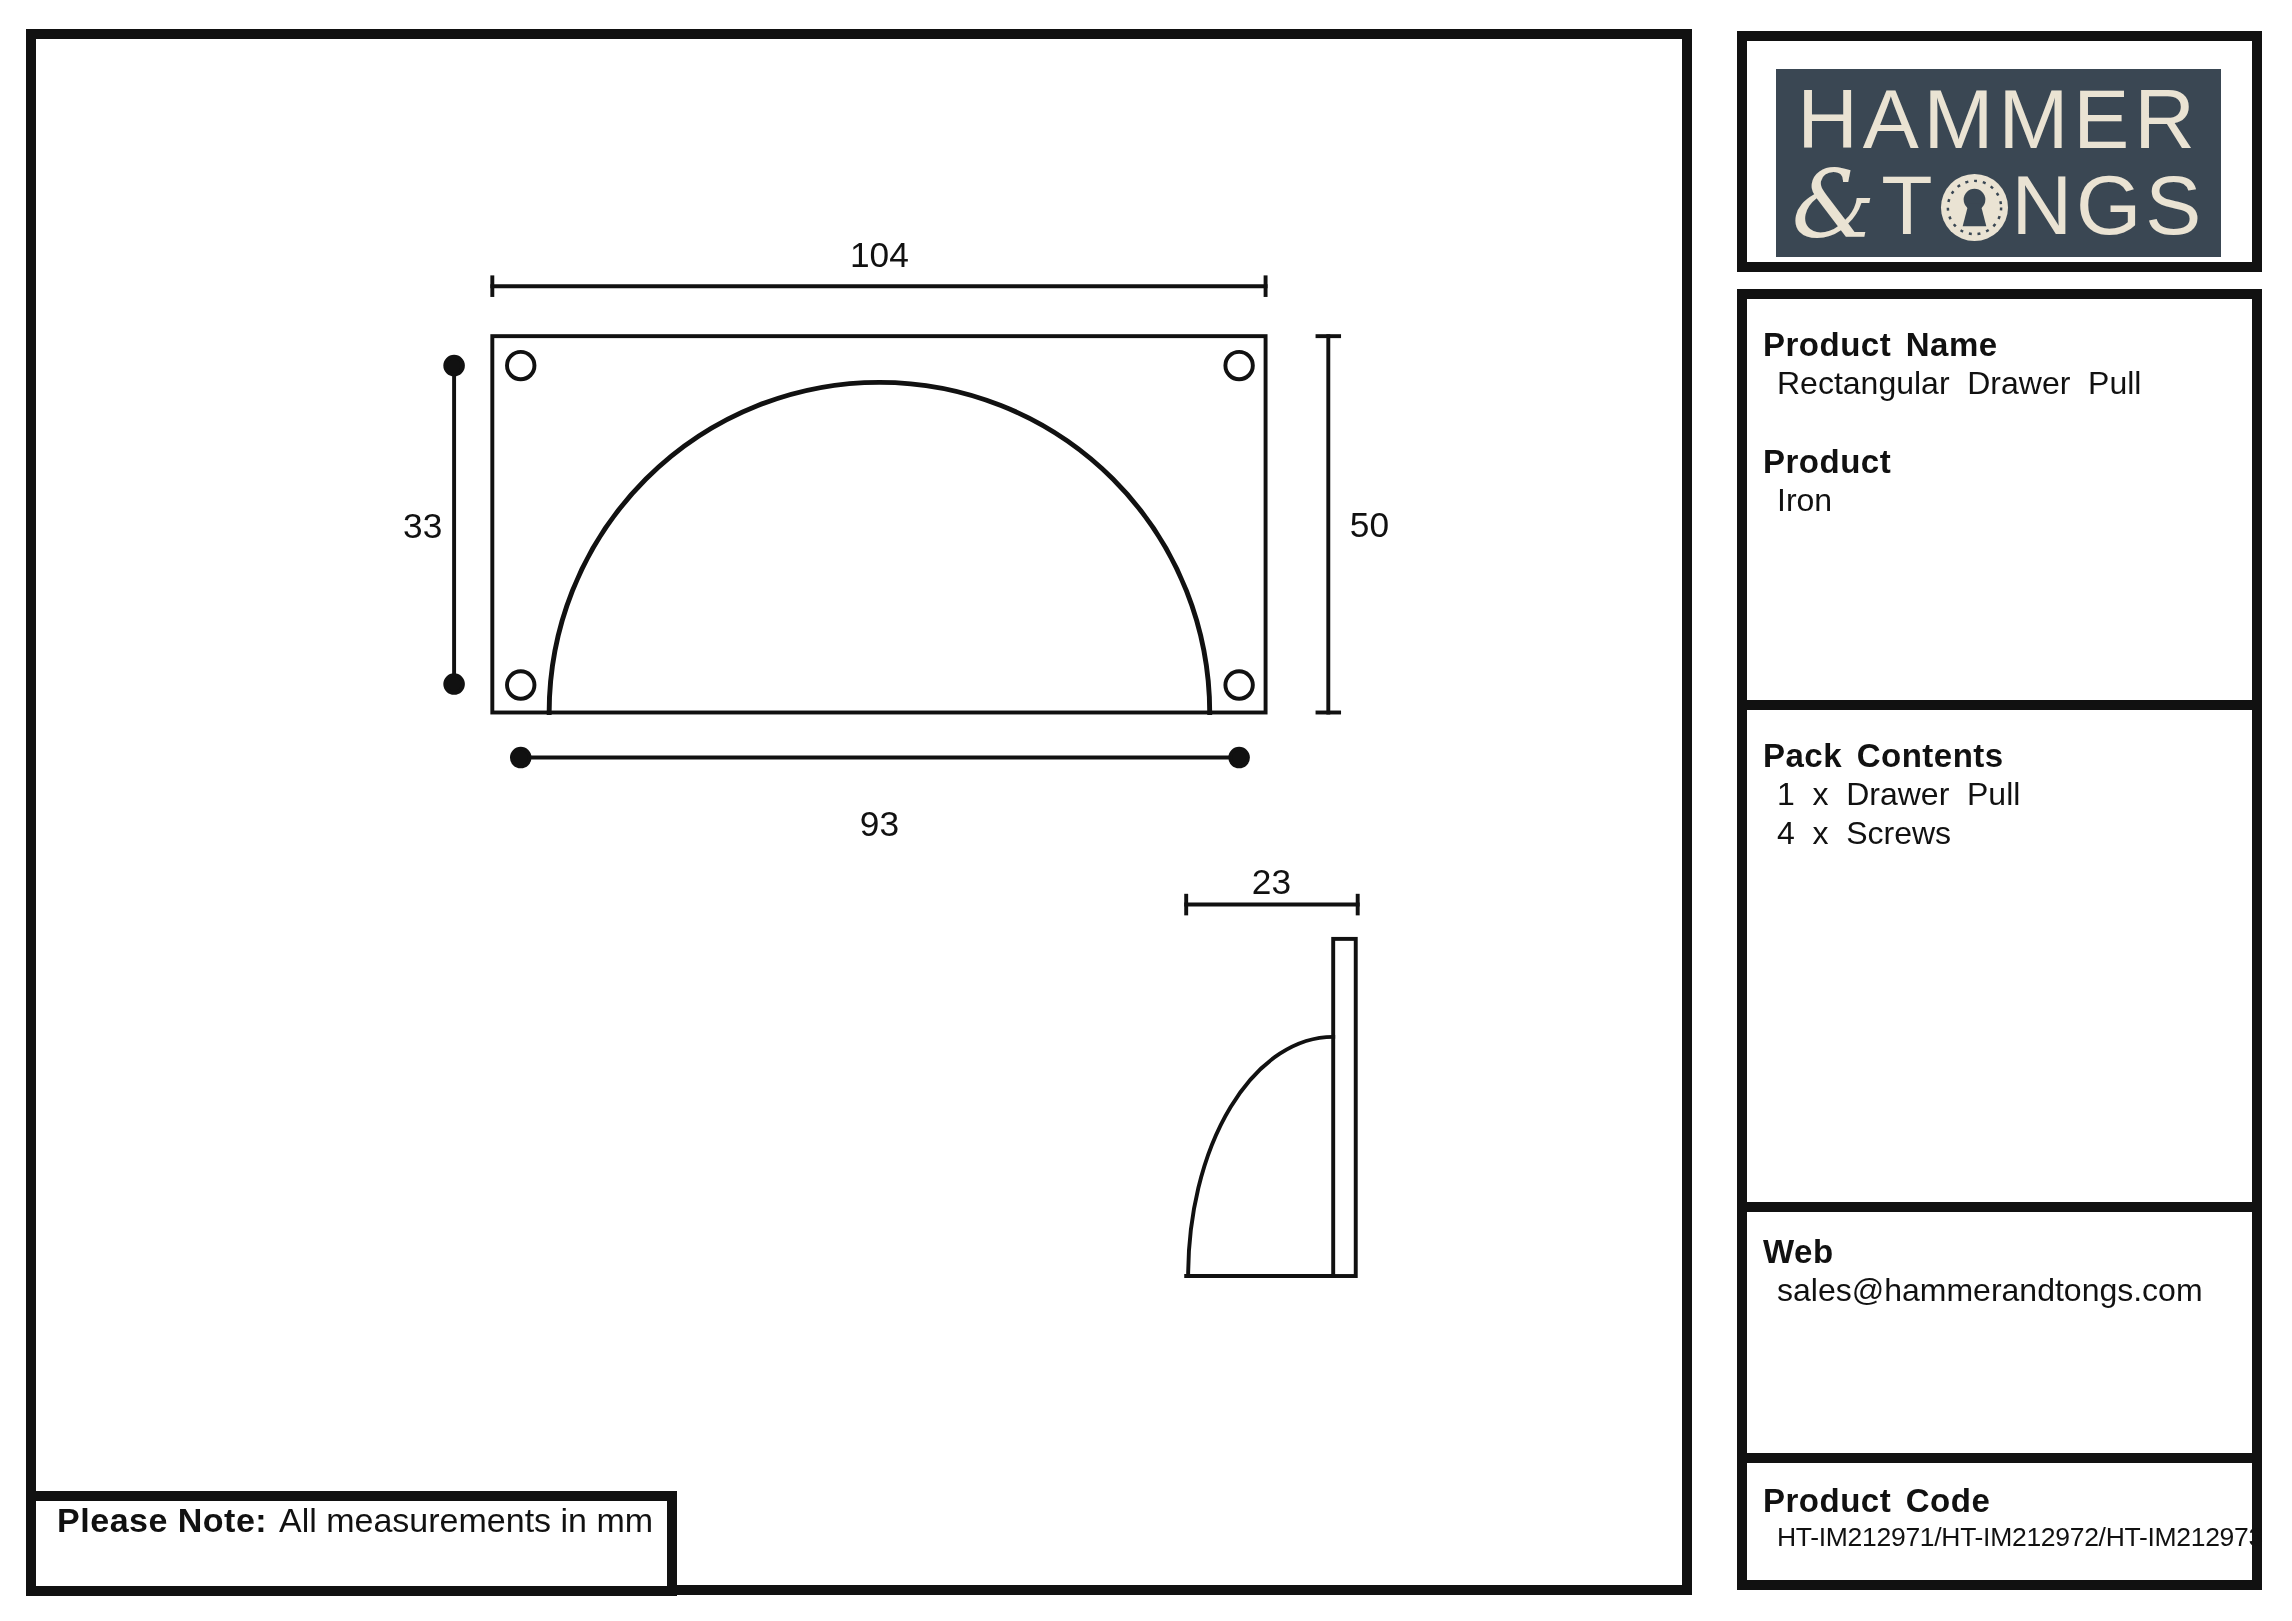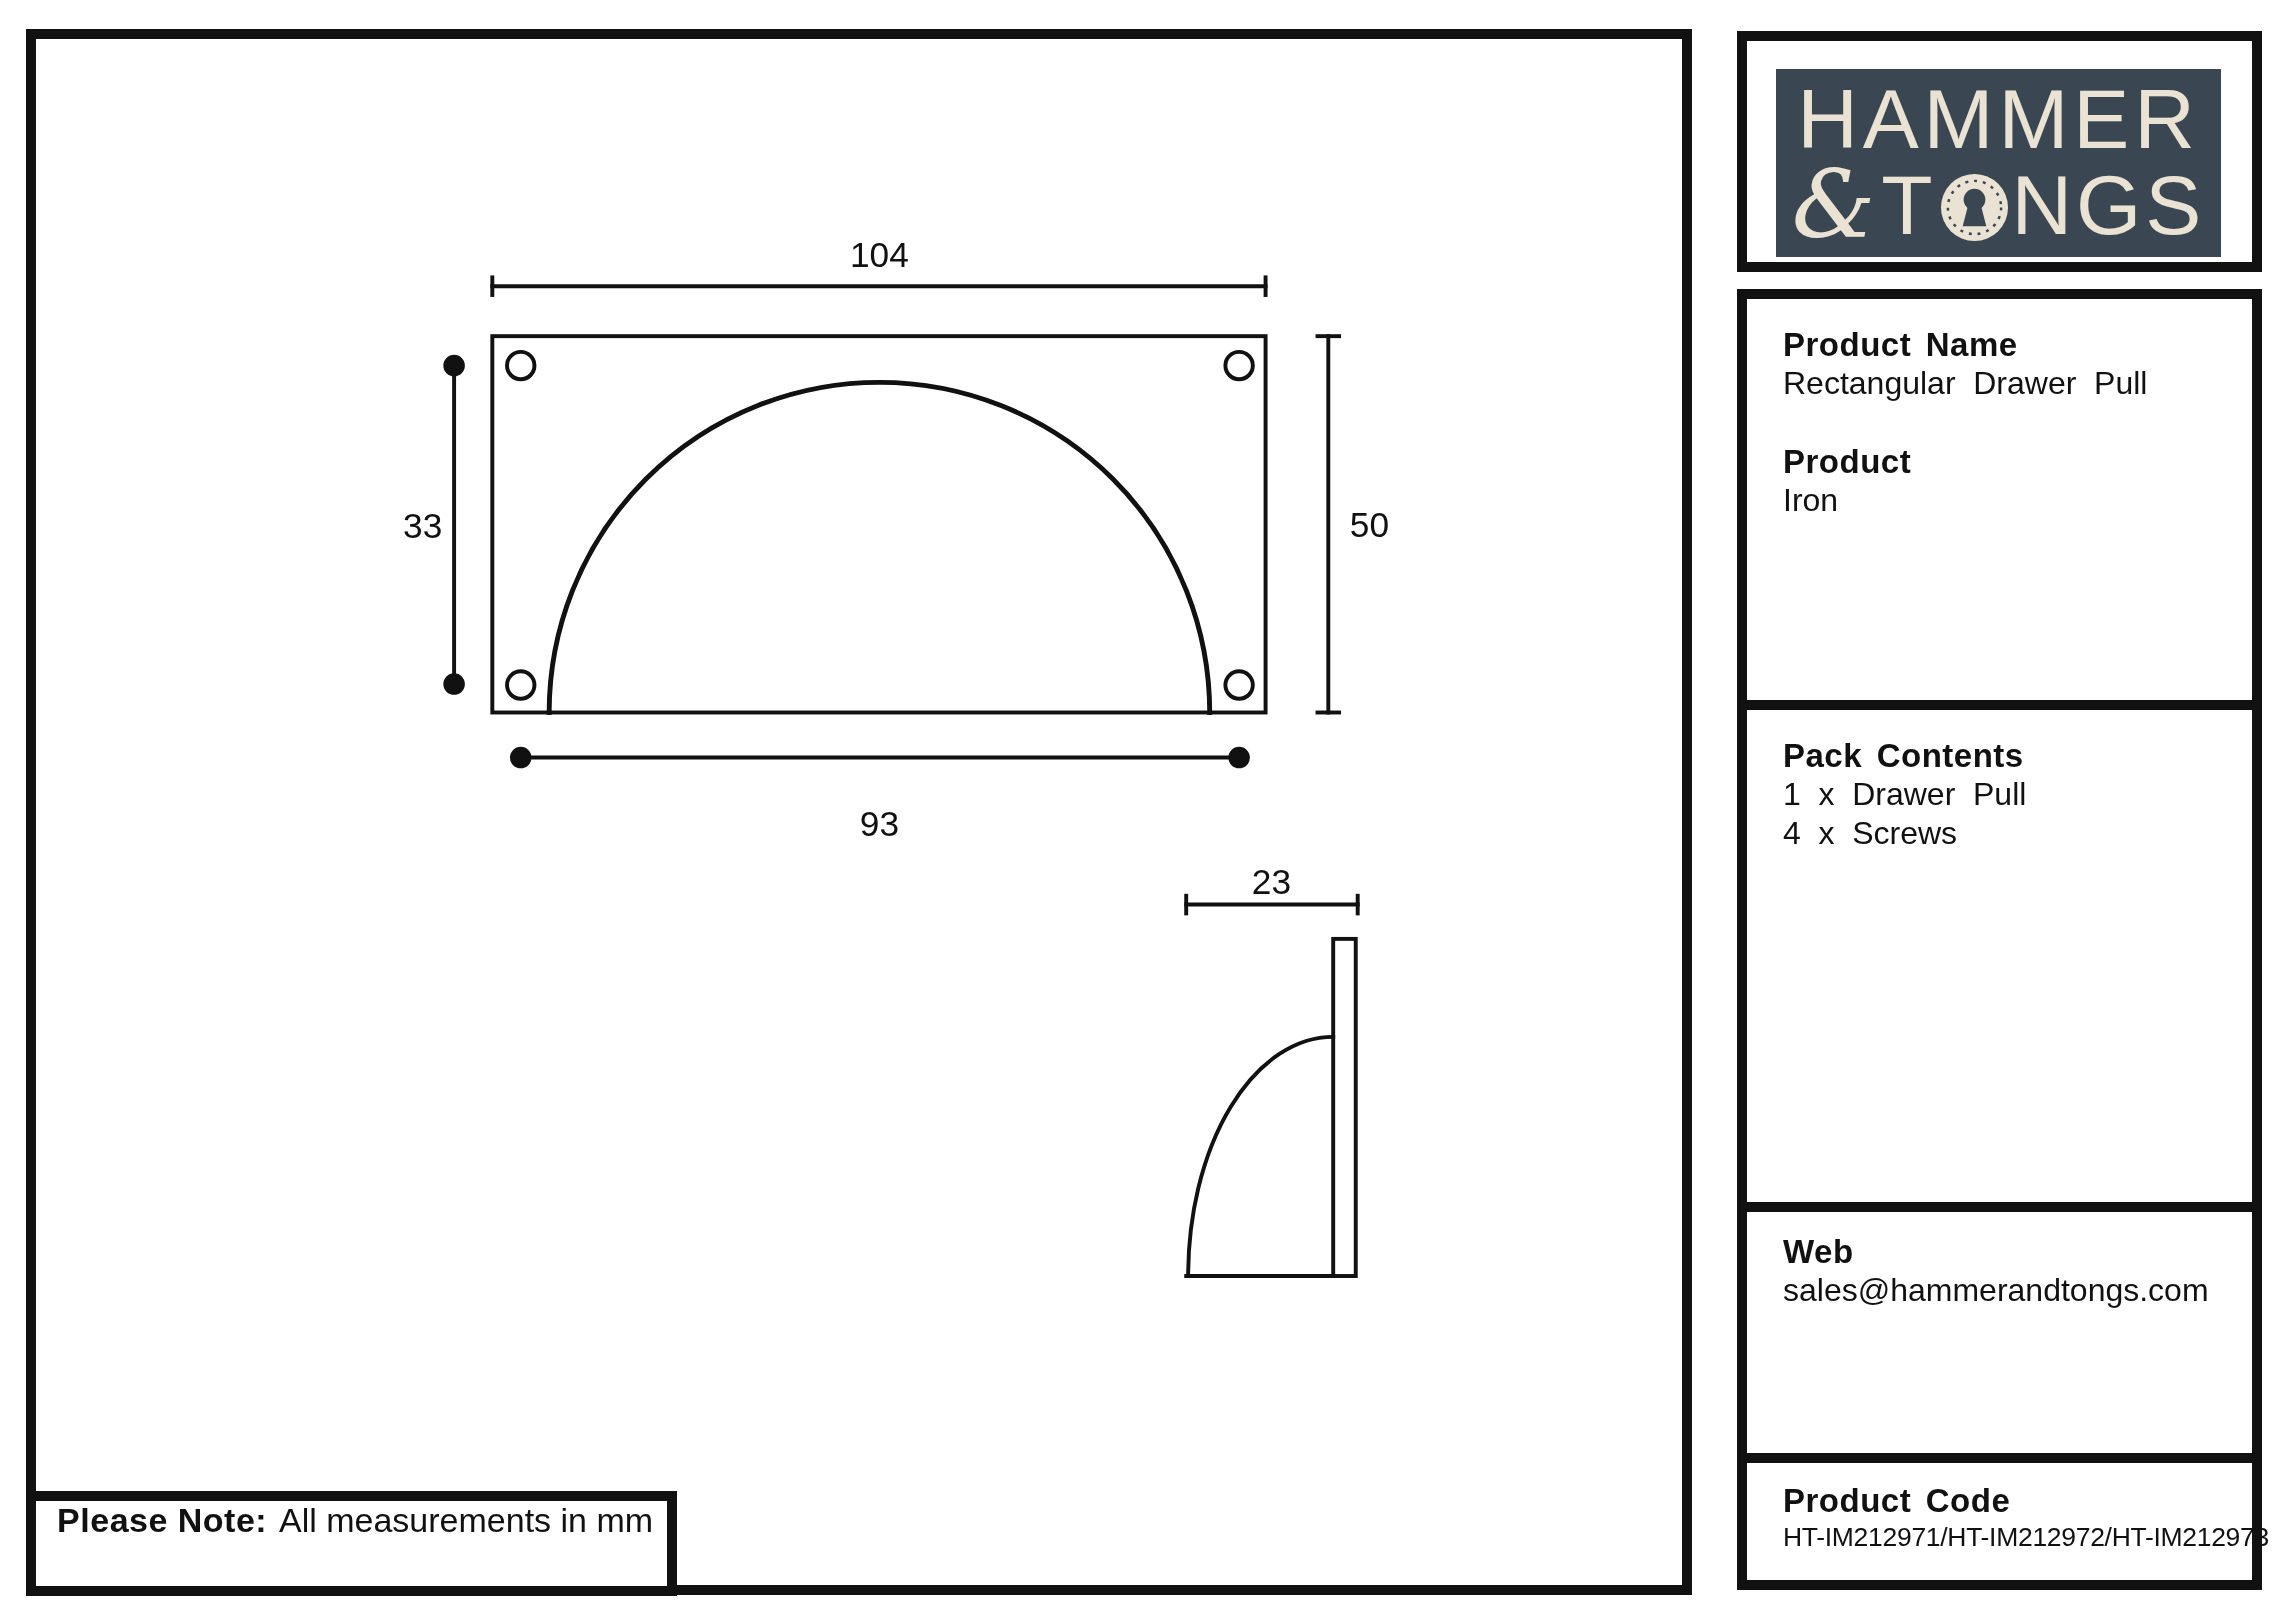--- a/index.html
+++ b/index.html
@@ -92,37 +92,38 @@
   .keyhole-wrap { display: inline-flex; margin: 0 2px; position: relative; top: 2.9px; }
   .info-box {
     position: absolute;
     left: 1737px; top: 289px;
     width: 525px; height: 1301px;
     border: 10.8px solid #111111;
     background: #ffffff;
     display: flex;
     flex-direction: column;
   }
-  .info-row { width: 100%; padding-left: 36px; padding-right: 7.8px; }
+  .info-row { width: 100%; padding-left: 16px; padding-right: 7.8px; }
   .row-divider { border-top: 10.8px solid #111111; }
   .row-product { height: 401px; padding-top: 25.5px; }
   .row-pack    { height: 502px; padding-top: 25.5px; }
   .row-web     { height: 251px; padding-top: 19.6px; }
   .row-code    { height: 125px; padding-top: 17.6px; }
   .fld-label {
     font-weight: bold;
     font-size: 33px;
     line-height: 39px;
     letter-spacing: 0.5px;
     word-spacing: 4.9px;
   }
   .fld-value {
     font-size: 32px;
     line-height: 39px;
     word-spacing: 8.8px;
+    margin-left: 14px;
   }
   .group-gap { margin-top: 39px; }
   .code-value {
     font-size: 26.5px;
     line-height: 35px;
     letter-spacing: -0.3px;
     white-space: nowrap;
   }
 </style>
 </head>

